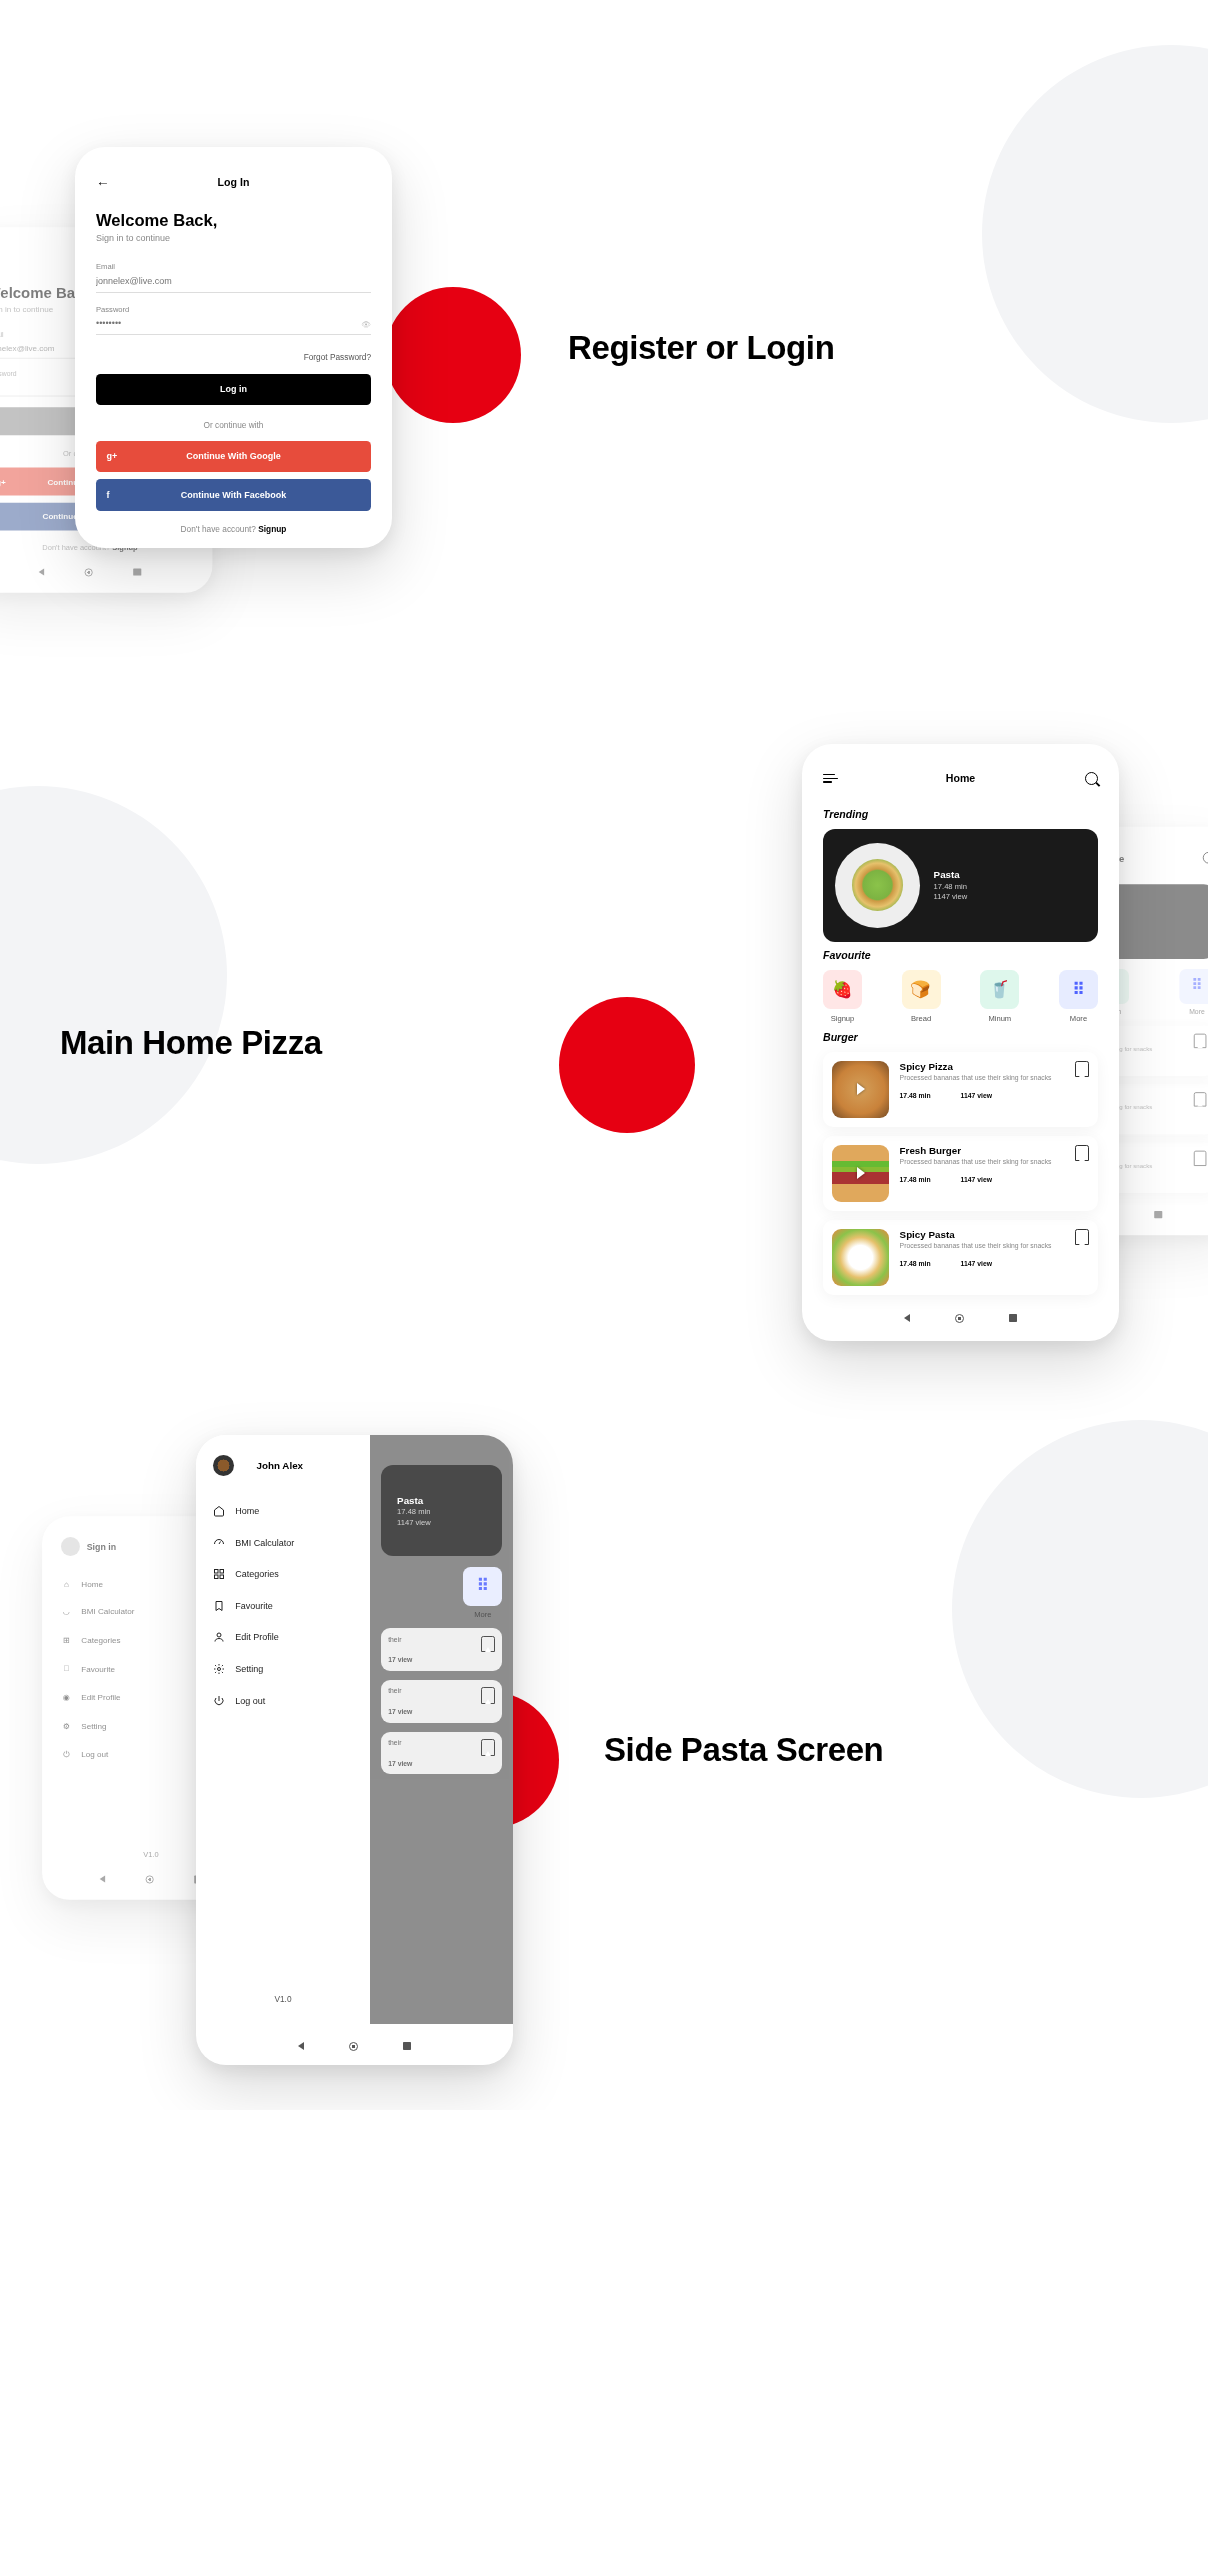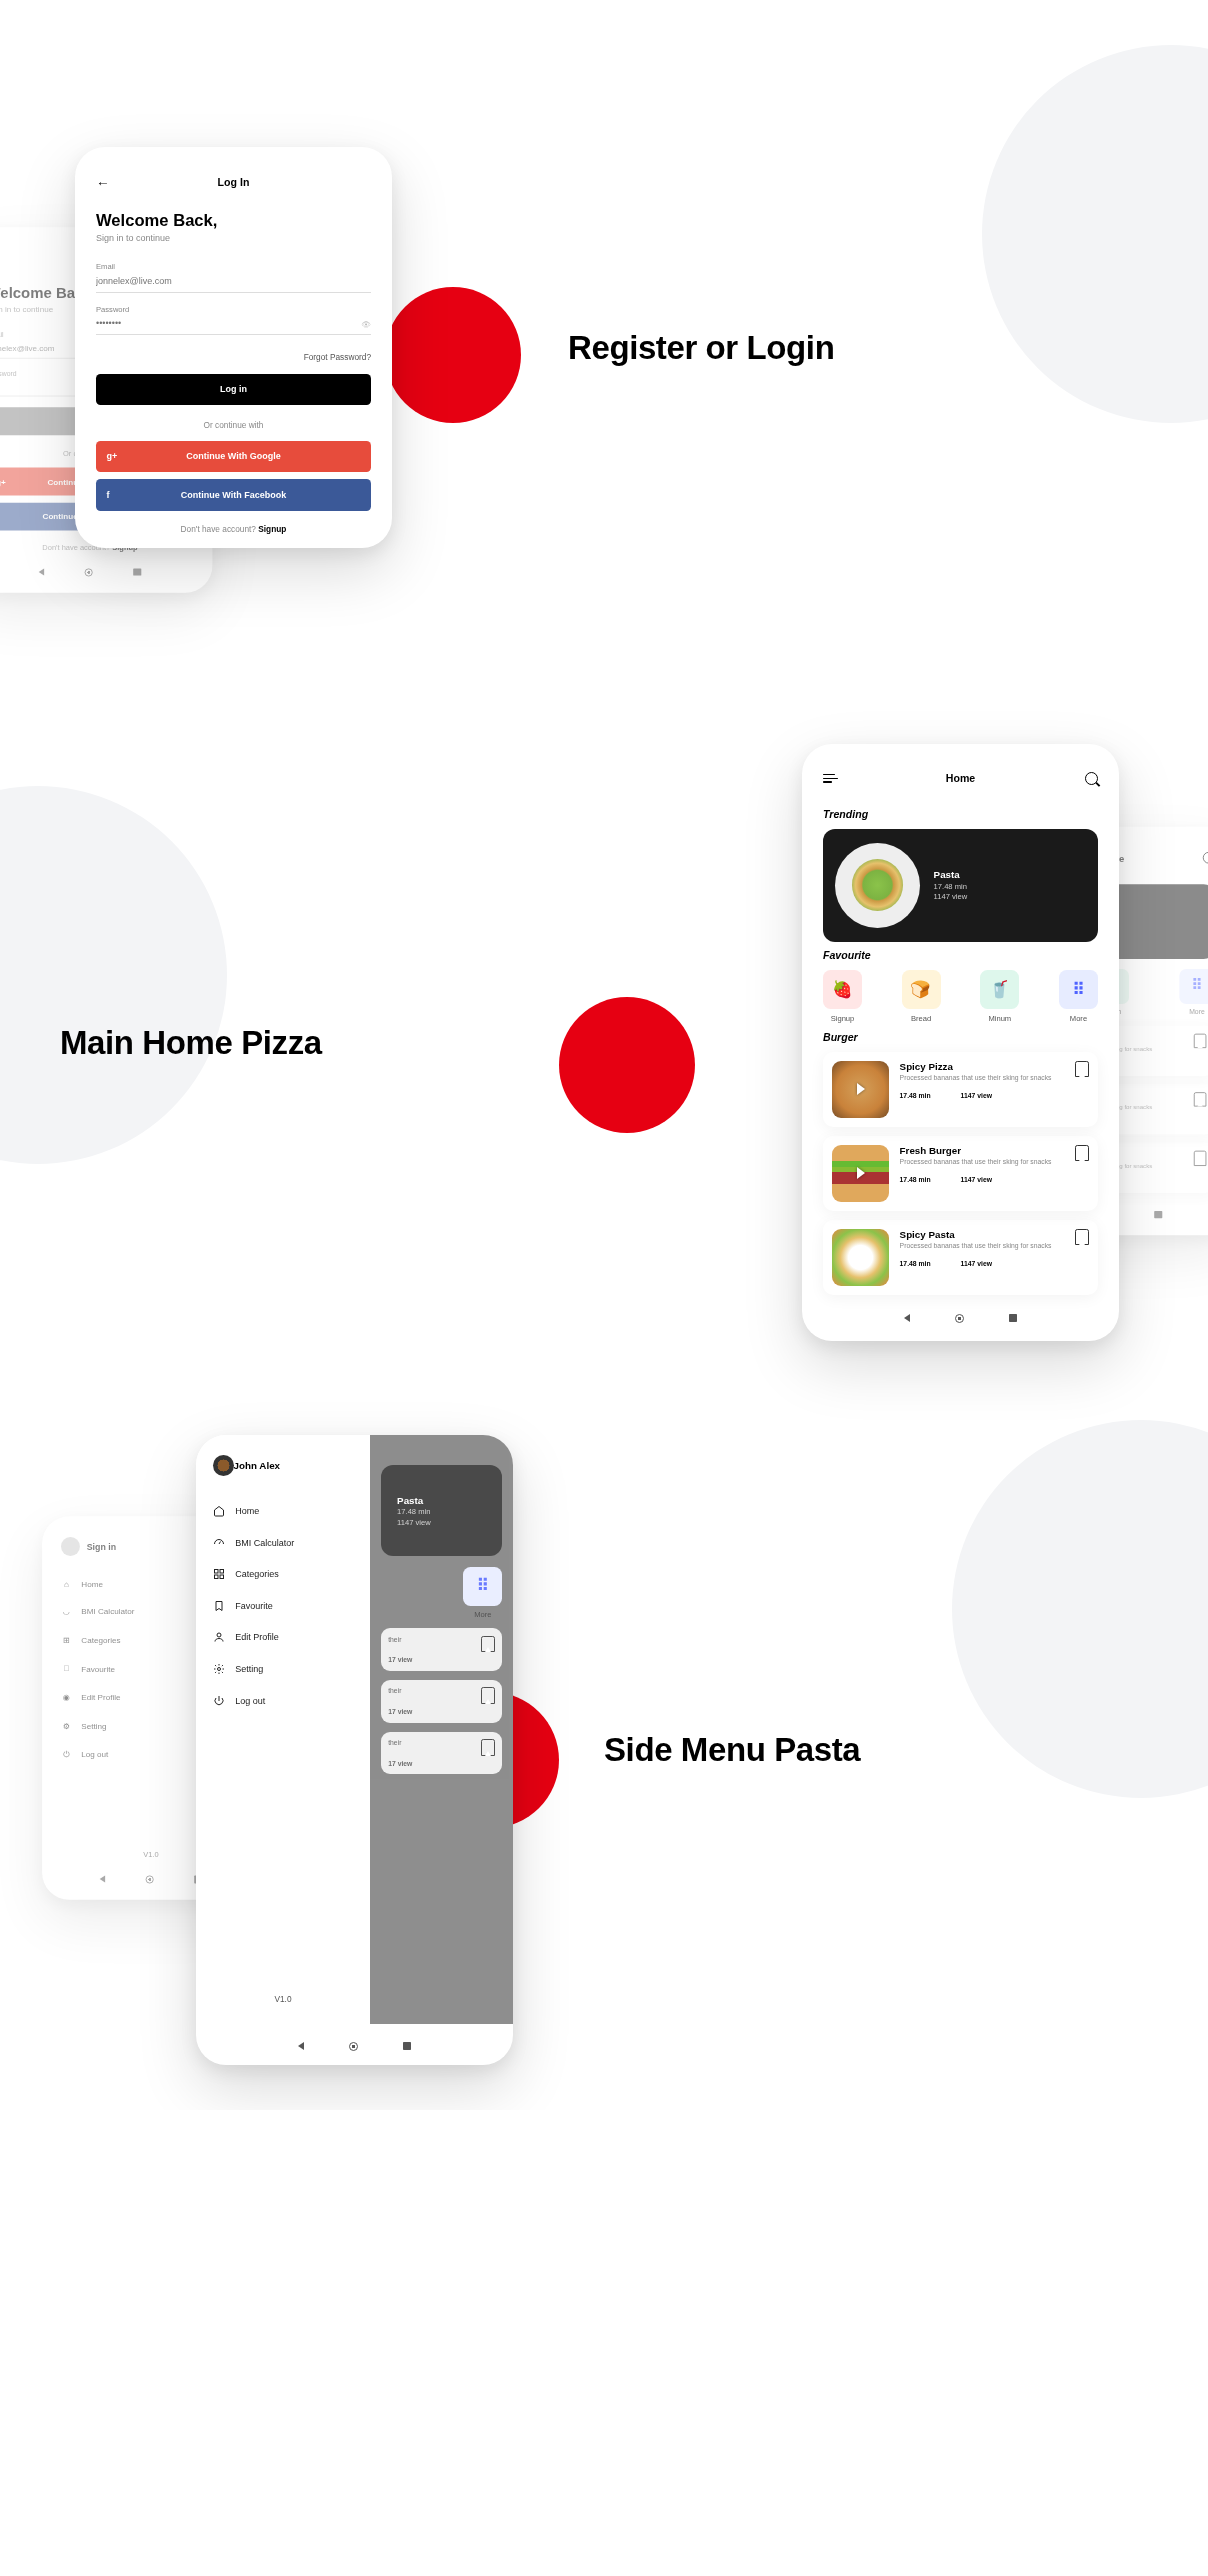--- a/index.html
+++ b/index.html
@@ -67,21 +67,21 @@
 .rec-body { flex:1; }
 .rec-title { font-size:9.8px; font-weight:800; }
 .rec-desc { font-size:6.8px; color:#888; margin-top:2.3px; line-height:1.3; }
 .rec-meta { display:flex; gap:30px; font-size:6.8px; font-weight:700; margin-top:9px; }
 .bookmark { width:13.6px; height:16.6px; border:1.1px solid #333; border-radius:2.3px 2.3px 0 0; position:relative; }
 .bookmark::after{ content:''; position:absolute; bottom:-0.8px; left:2.3px; width:0; height:0; border-left:3.8px solid transparent; border-right:3.8px solid transparent; border-bottom:5.3px solid #fff; }
 
 
 .drawer-layout { display:flex; height: 589px; }
 .drawer { width: 174px; background:#fff; padding: 19.6px 16.6px; display:flex; flex-direction:column; }
-.drawer .user-row { display:flex; align-items:center; gap:0; margin-bottom: 19.6px; }
+.drawer .user-row { display:flex; align-items:center; gap:23px; margin-bottom: 19.6px; }
 .avatar { width:21px; height:21px; border-radius:50%; background: radial-gradient(circle,#8b5a2b 40%,#333 41%); }
 .user-name { font-size:9.8px; font-weight:700; }
 .menu-item { display:flex; align-items:center; gap:10.6px; padding:9.8px 0; font-size:9px; color:#222; }
 .m-ic { width:12px; height:12px; display:inline-flex; align-items:center; justify-content:center; }
 .version { font-size:8.3px; color:#555; text-align:center; }
 .drawer-behind { flex:1; background:#7a7a7a; opacity:0.85; padding: 30px 10.6px; overflow:hidden; }
 .drawer-behind .trend-card { background:#2a2a2a; height:91px; }
 .drawer-behind .sec-label, .drawer-behind .cat-lbl { color:#ddd; }
 .drawer-behind .mini-card { background:#eee; border-radius:9px; padding:7.6px; margin-top:9px; font-size:6.8px; color:#555; display:flex; justify-content:space-between; align-items:flex-start; }
 
@@ -333,21 +333,21 @@
             <div class="nav-sq"></div>
           </div>
       </div>
     </div>
   </div>
 </div>
 
 <div class="section" id="sec3">
   <div class="grey-circle"></div>
   <div class="red-circle"></div>
-  <div class="section-title">Side Menu Pasta</div>
+  <div class="section-title">Side Pasta Screen</div>
   <div class="phone-stack">
 
     <div class="phone back">
       <div class="phone-inner">
         <div class="user-row" style="display:flex;align-items:center;gap:7.6px;margin-bottom:15px">
           <div class="avatar" style="background:#ccc"></div>
           <div class="user-name">Sign in</div>
         </div>
         <div class="menu-item">
             <span class="m-ic">⌂</span>

